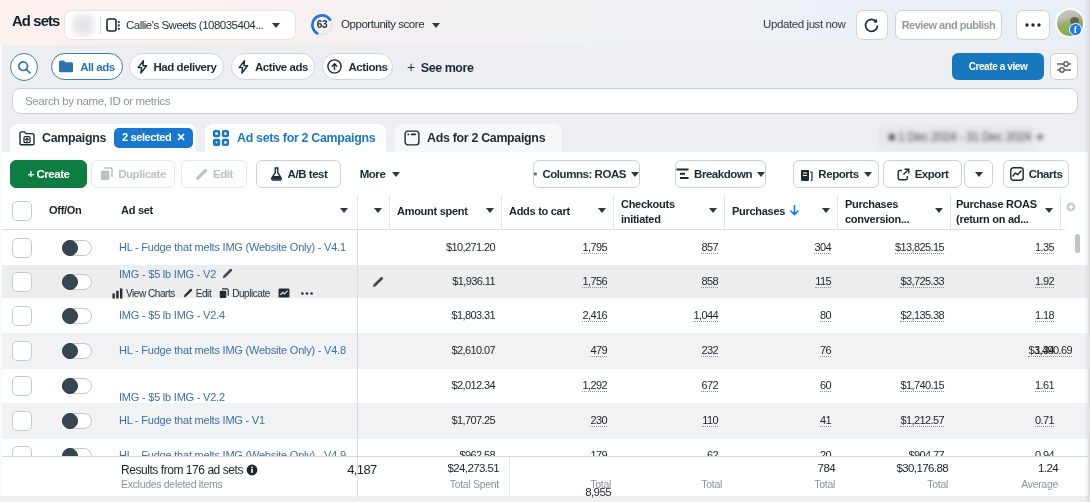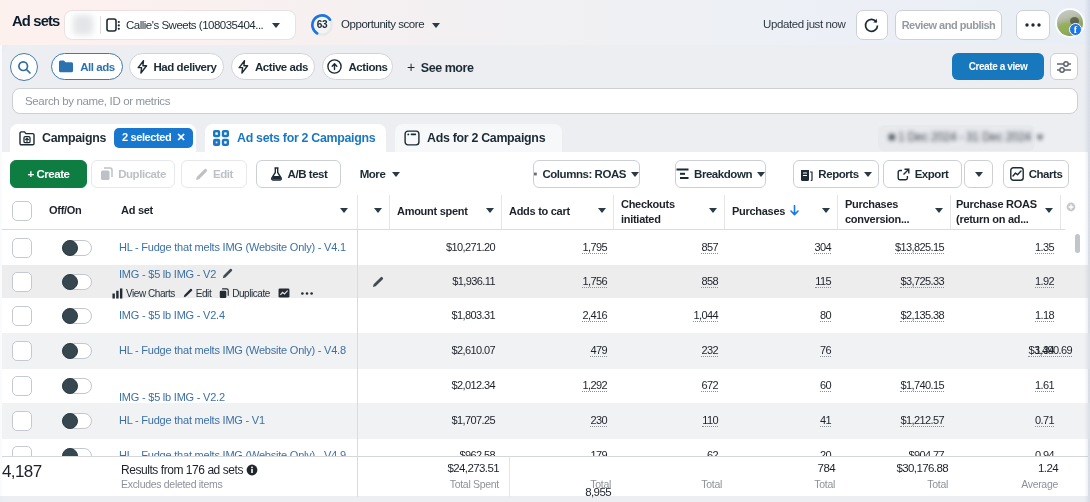--- a/index.html
+++ b/index.html
@@ -381,21 +381,21 @@
       <div class="ab" style="left:119px;top:6px;font-size:12px;letter-spacing:-0.45px;color:#1d2129;white-space:nowrap;">Results from 176 ad sets <svg width="12" height="12" viewBox="0 0 12 12" style="vertical-align:-2px">
           <circle cx="6" cy="6" r="5.4" fill="#20262c"></circle>
           <rect x="5.2" y="5" width="1.6" height="4" fill="#fff"></rect>
           <rect x="5.2" y="2.6" width="1.6" height="1.6" fill="#fff"></rect>
         </svg></div>
 <div class="sub ab" style="left:119px;top:21px;">Excludes deleted items</div>
 <div class="num ab" style="top:5px;left:0;width:497px;text-align:right;font-size:11.5px;">$24,273.51</div>
 <div class="sub ab" style="top:21px;left:0;width:497px;text-align:right;">Total Spent</div>
 <div class="num ab" style="top:5px;left:0;width:609px;text-align:right;font-size:11.5px;margin-top:24px;">8,955</div>
 <div class="sub ab" style="top:21px;left:0;width:609px;text-align:right;">Total</div>
-<div class="num ab" style="top:5px;left:0;width:720px;text-align:left;font-size:17px;">4,187</div>
+<div class="num ab" style="top:5px;left:0;width:720px;text-align:center;font-size:13px;">4,187</div>
 <div class="sub ab" style="top:21px;left:0;width:720px;text-align:right;">Total</div>
 <div class="num ab" style="top:5px;left:0;width:833px;text-align:right;font-size:11.5px;">784</div>
 <div class="sub ab" style="top:21px;left:0;width:833px;text-align:right;">Total</div>
 <div class="num ab" style="top:5px;left:0;width:946px;text-align:right;font-size:11.5px;">$30,176.88</div>
 <div class="sub ab" style="top:21px;left:0;width:946px;text-align:right;">Total</div>
 <div class="num ab" style="top:5px;left:0;width:1056px;text-align:right;font-size:11.5px;">1.24</div>
 <div class="sub ab" style="top:21px;left:0;width:1056px;text-align:right;">Average</div>
 <div class="vline" style="left:355px;top:0;height:40px;background:#d8dbdf;"></div>
 <div class="vline" style="left:507px;top:0;height:40px;"></div>
     </div>

